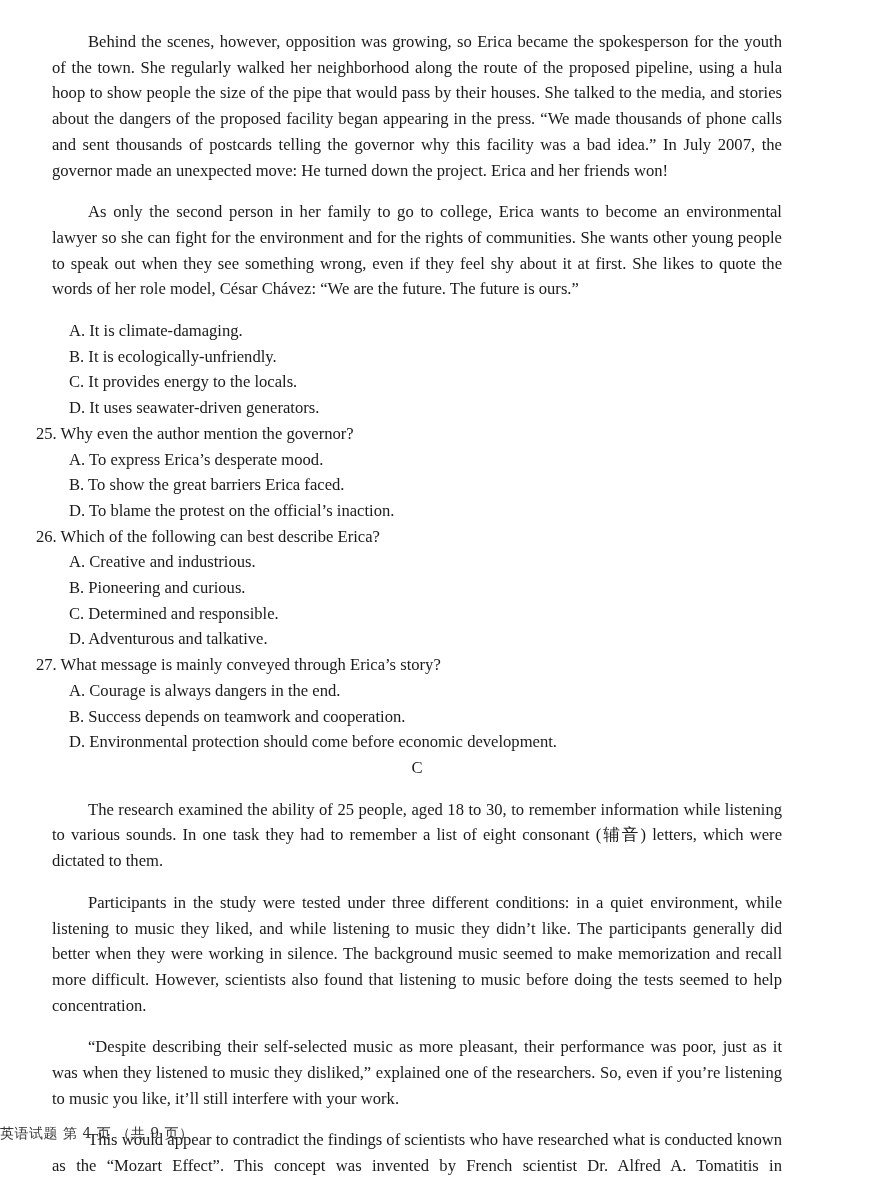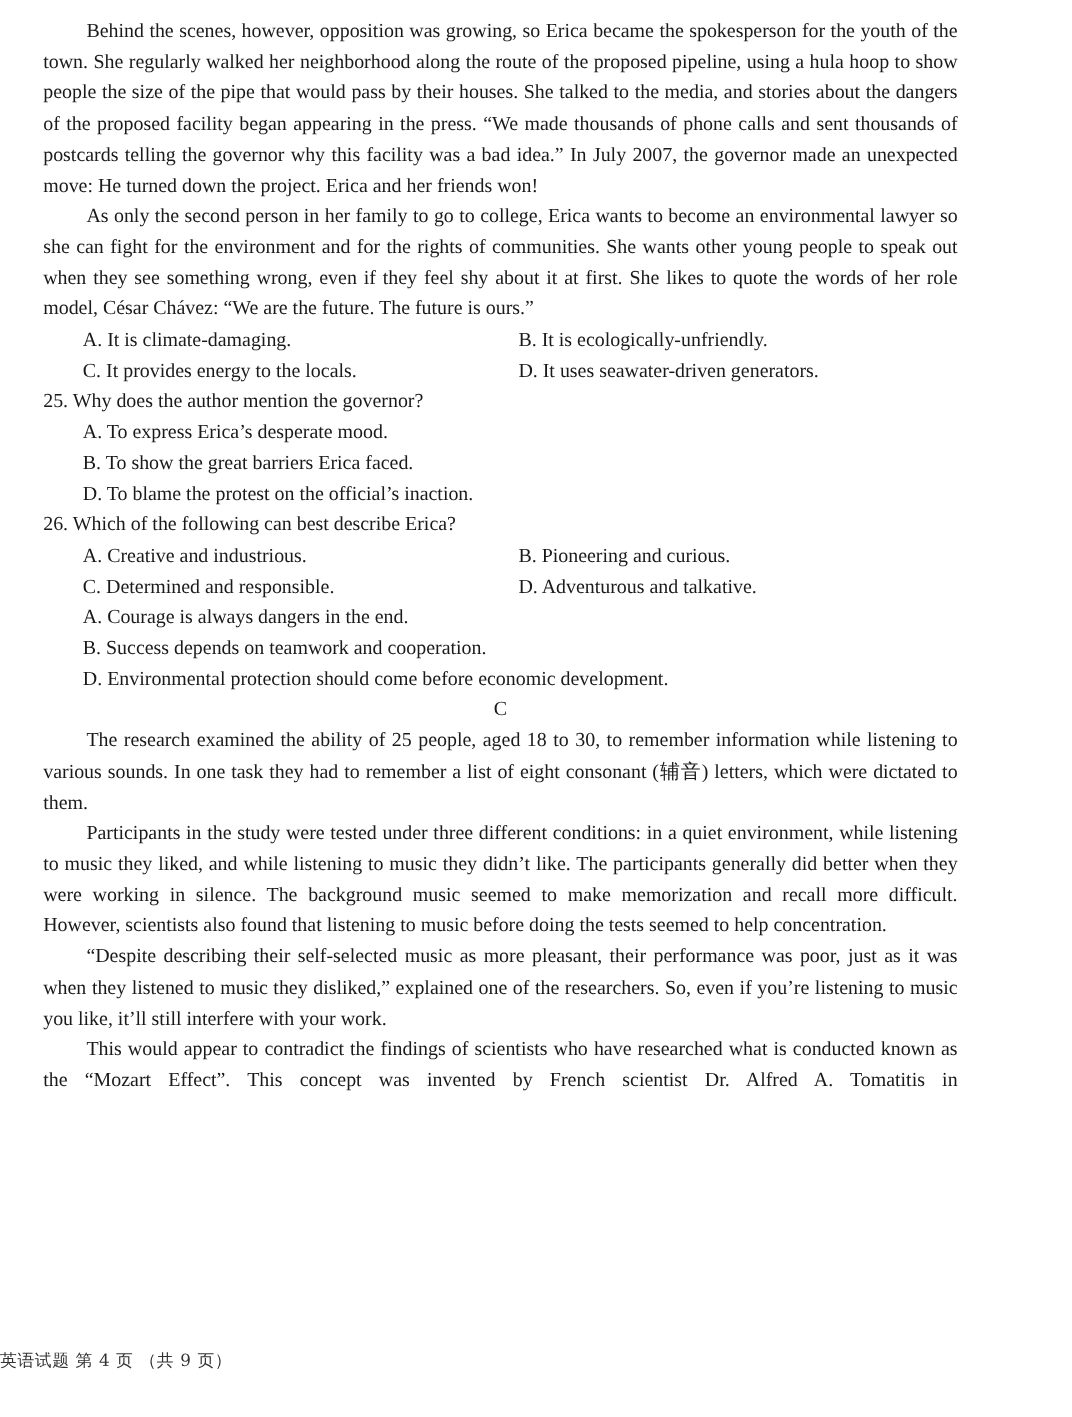--- a/index.html
+++ b/index.html
@@ -17,30 +17,31 @@
   }
   .page {
     position: absolute;
     left: 36px;
     top: 13px;
     width: 762px;
     font-size: 16.6px;
     line-height: 25.7px;
   }
   .para {
-    margin: 0;
+    margin: 16px;
     text-align: justify;
     text-indent: 36px;
   }
   .question {
     margin: 0;
   }
   .opt-row {
     display: flex;
     padding-left: 33px;
+    flex-direction: column;
   }
   .opt-row .opt {
     width: 363px;
     white-space: nowrap;
   }
   .opt-single {
     padding-left: 33px;
     white-space: nowrap;
   }
   .section-letter {
@@ -72,39 +73,40 @@
       <span class="opt">A. It is climate-damaging.</span>
       <span class="opt">B. It is ecologically-unfriendly.</span>
     </div>
     <div class="opt-row">
       <span class="opt">C. It provides energy to the locals.</span>
       <span class="opt">D. It uses seawater-driven generators.</span>
     </div>
   </div>
 
   <div>
-    <p class="question"><span>25.</span> <span>Why does the author mention the governor?</span></p>
+    <p class="question"><span>25.</span> <span>Why even the author mention the governor?</span></p>
     <div class="opt-single">A. To express Erica’s desperate mood.</div>
     <div class="opt-single">B. To show the great barriers Erica faced.</div>
     <div class="opt-single">D. To blame the protest on the official’s inaction.</div>
   </div>
 
   <div>
     <p class="question"><span>26.</span> <span>Which of the following can best describe Erica?</span></p>
     <div class="opt-row">
       <span class="opt">A. Creative and industrious.</span>
       <span class="opt">B. Pioneering and curious.</span>
     </div>
     <div class="opt-row">
       <span class="opt">C. Determined and responsible.</span>
       <span class="opt">D. Adventurous and talkative.</span>
     </div>
   </div>
 
   <div>
+    <p class="question"><span>27.</span> <span>What message is mainly conveyed through Erica’s story?</span></p>
     <div class="opt-single">A. Courage is always dangers in the end.</div>
     <div class="opt-single">B. Success depends on teamwork and cooperation.</div>
     <div class="opt-single">D. Environmental protection should come before economic development.</div>
   </div>
 
   <p class="section-letter">C</p>
 
   <p class="para">The research examined the ability of 25 people, aged 18 to 30, to remember information while listening to various sounds. In one task they had to remember a list of eight consonant (辅音) letters, which were dictated to them.</p>
   <p class="para">Participants in the study were tested under three different conditions: in a quiet environment, while listening to music they liked, and while listening to music they didn’t like. The participants generally did better when they were working in silence. The background music seemed to make memorization and recall more difficult. However, scientists also found that listening to music before doing the tests seemed to help concentration.</p>
   <p class="para">“Despite describing their self-selected music as more pleasant, their performance was poor, just as it was when they listened to music they disliked,” explained one of the researchers. So, even if you’re listening to music you like, it’ll still interfere with your work.</p>

